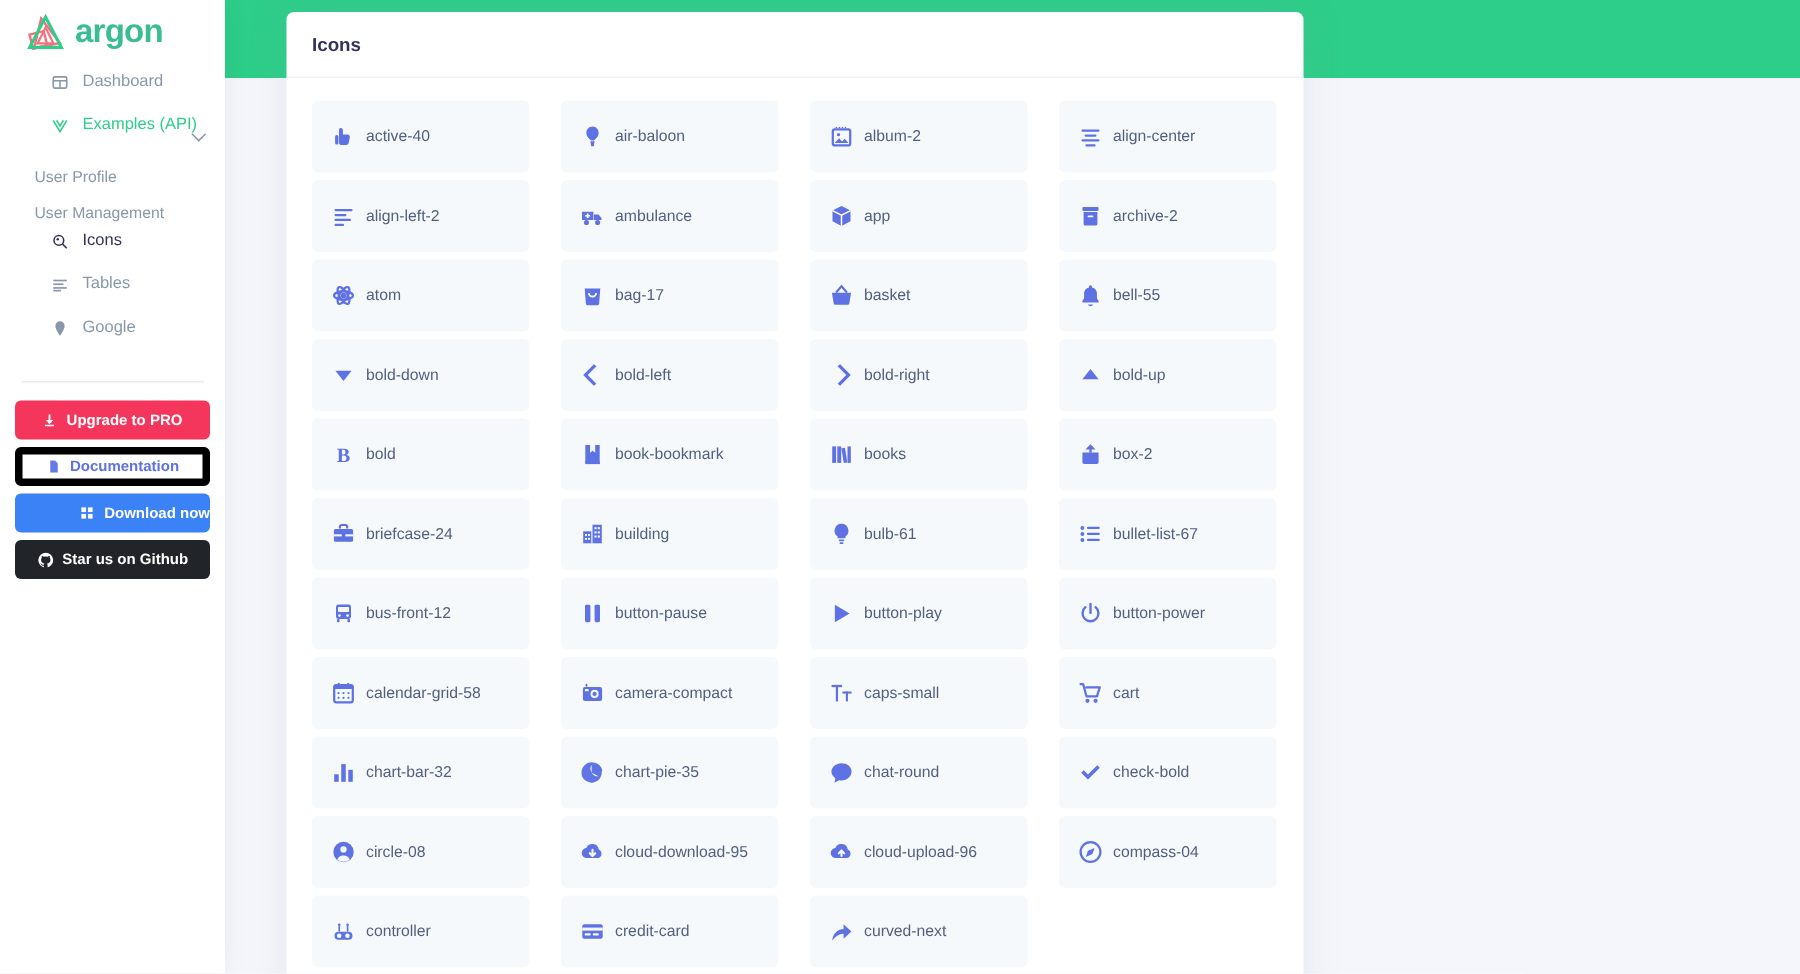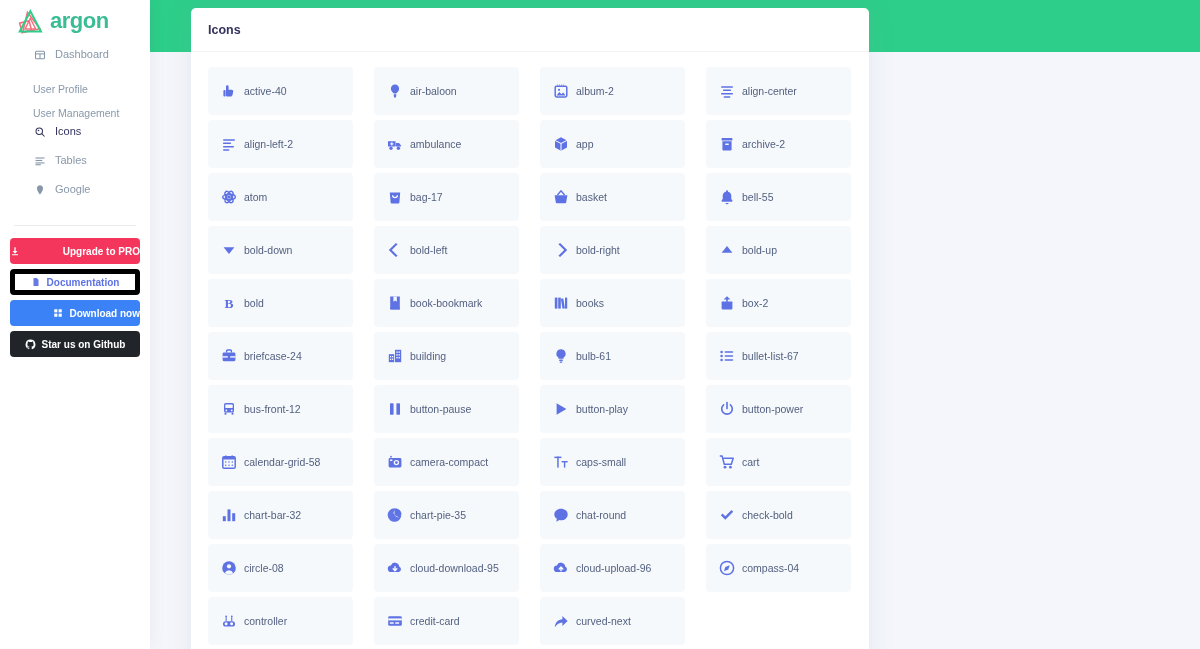--- a/index.html
+++ b/index.html
@@ -49,41 +49,41 @@
   .nav-item.current { color: #32325d; }
   .nav-item.current .nav-icon { color: #32325d; }
   .nav-caret {
     position: absolute; right: 14px; top: 9px;
     width: 7px; height: 7px;
     border-right: 1.4px solid #8898aa; border-bottom: 1.4px solid #8898aa;
     transform: rotate(45deg);
   }
   .nav-sub {
     display: flex; align-items: center;
-    height: 24px; padding-left: 33px;
+    height: 24px; padding-left: 23px;
     font-size: 10.5px; color: #8898aa; cursor: pointer;
   }
 
   .sidebar-sep {
     height: 1px; background: #e9ecef;
     margin: 13px 14px 12px 14px;
   }
   .side-btns { padding: 0 10px; }
   .side-btn {
     display: flex; align-items: center; justify-content: center;
     height: 26px; margin-bottom: 5px;
     border-radius: 4px;
     font-size: 10px; font-weight: bold;
     cursor: pointer; white-space: nowrap;
   }
   .side-btn .b-ico {
     margin-right: 6px; display: inline-flex;
     align-items: center; justify-content: center;
   }
-  .btn-pro   { background: #f5365c; color: #fff; justify-content: space-between; }
+  .btn-pro   { background: #f5365c; color: #fff; }
   .btn-doc   { background: #fff;    color: #5e72e4; border: 5px solid #000000; }
   .btn-dl    { background: #3b82f6; color: #fff; justify-content: flex-end; }
   .btn-gh    { background: #212529; color: #fff; }
 
   
   #main {
     position: absolute; left: 150px; top: 0;
     width: 1050px; height: 649px;
     background: #f4f6fb;
   }
@@ -165,20 +165,30 @@
         <span class="nav-icon">
           <svg width="12" height="12" viewBox="0 0 16 16" fill="none" stroke="currentColor" stroke-width="1.4">
             <rect x="2" y="3" width="12" height="10" rx="1.4"></rect>
             <line x1="2" y1="6.5" x2="14" y2="6.5"></line>
             <line x1="8" y1="6.5" x2="8" y2="13"></line>
           </svg>
         </span>
         <span class="nav-label">Dashboard</span>
       </div>
 
+      <div class="nav-item active">
+        <span class="nav-icon">
+          <svg width="12" height="12" viewBox="0 0 16 16" fill="none" stroke="currentColor" stroke-width="1.4">
+            <path d="M2 3 L8 13 L14 3"></path>
+            <path d="M5 3 L8 8 L11 3"></path>
+          </svg>
+        </span>
+        <span class="nav-label">Examples (API)</span>
+        <span class="nav-caret"></span>
+      </div>
 
       <div class="nav-sub">
         <span>User Profile</span>
       </div>
       <div class="nav-sub">
         <span>User Management</span>
       </div>
 
       <div class="nav-item current">
         <span class="nav-icon">

